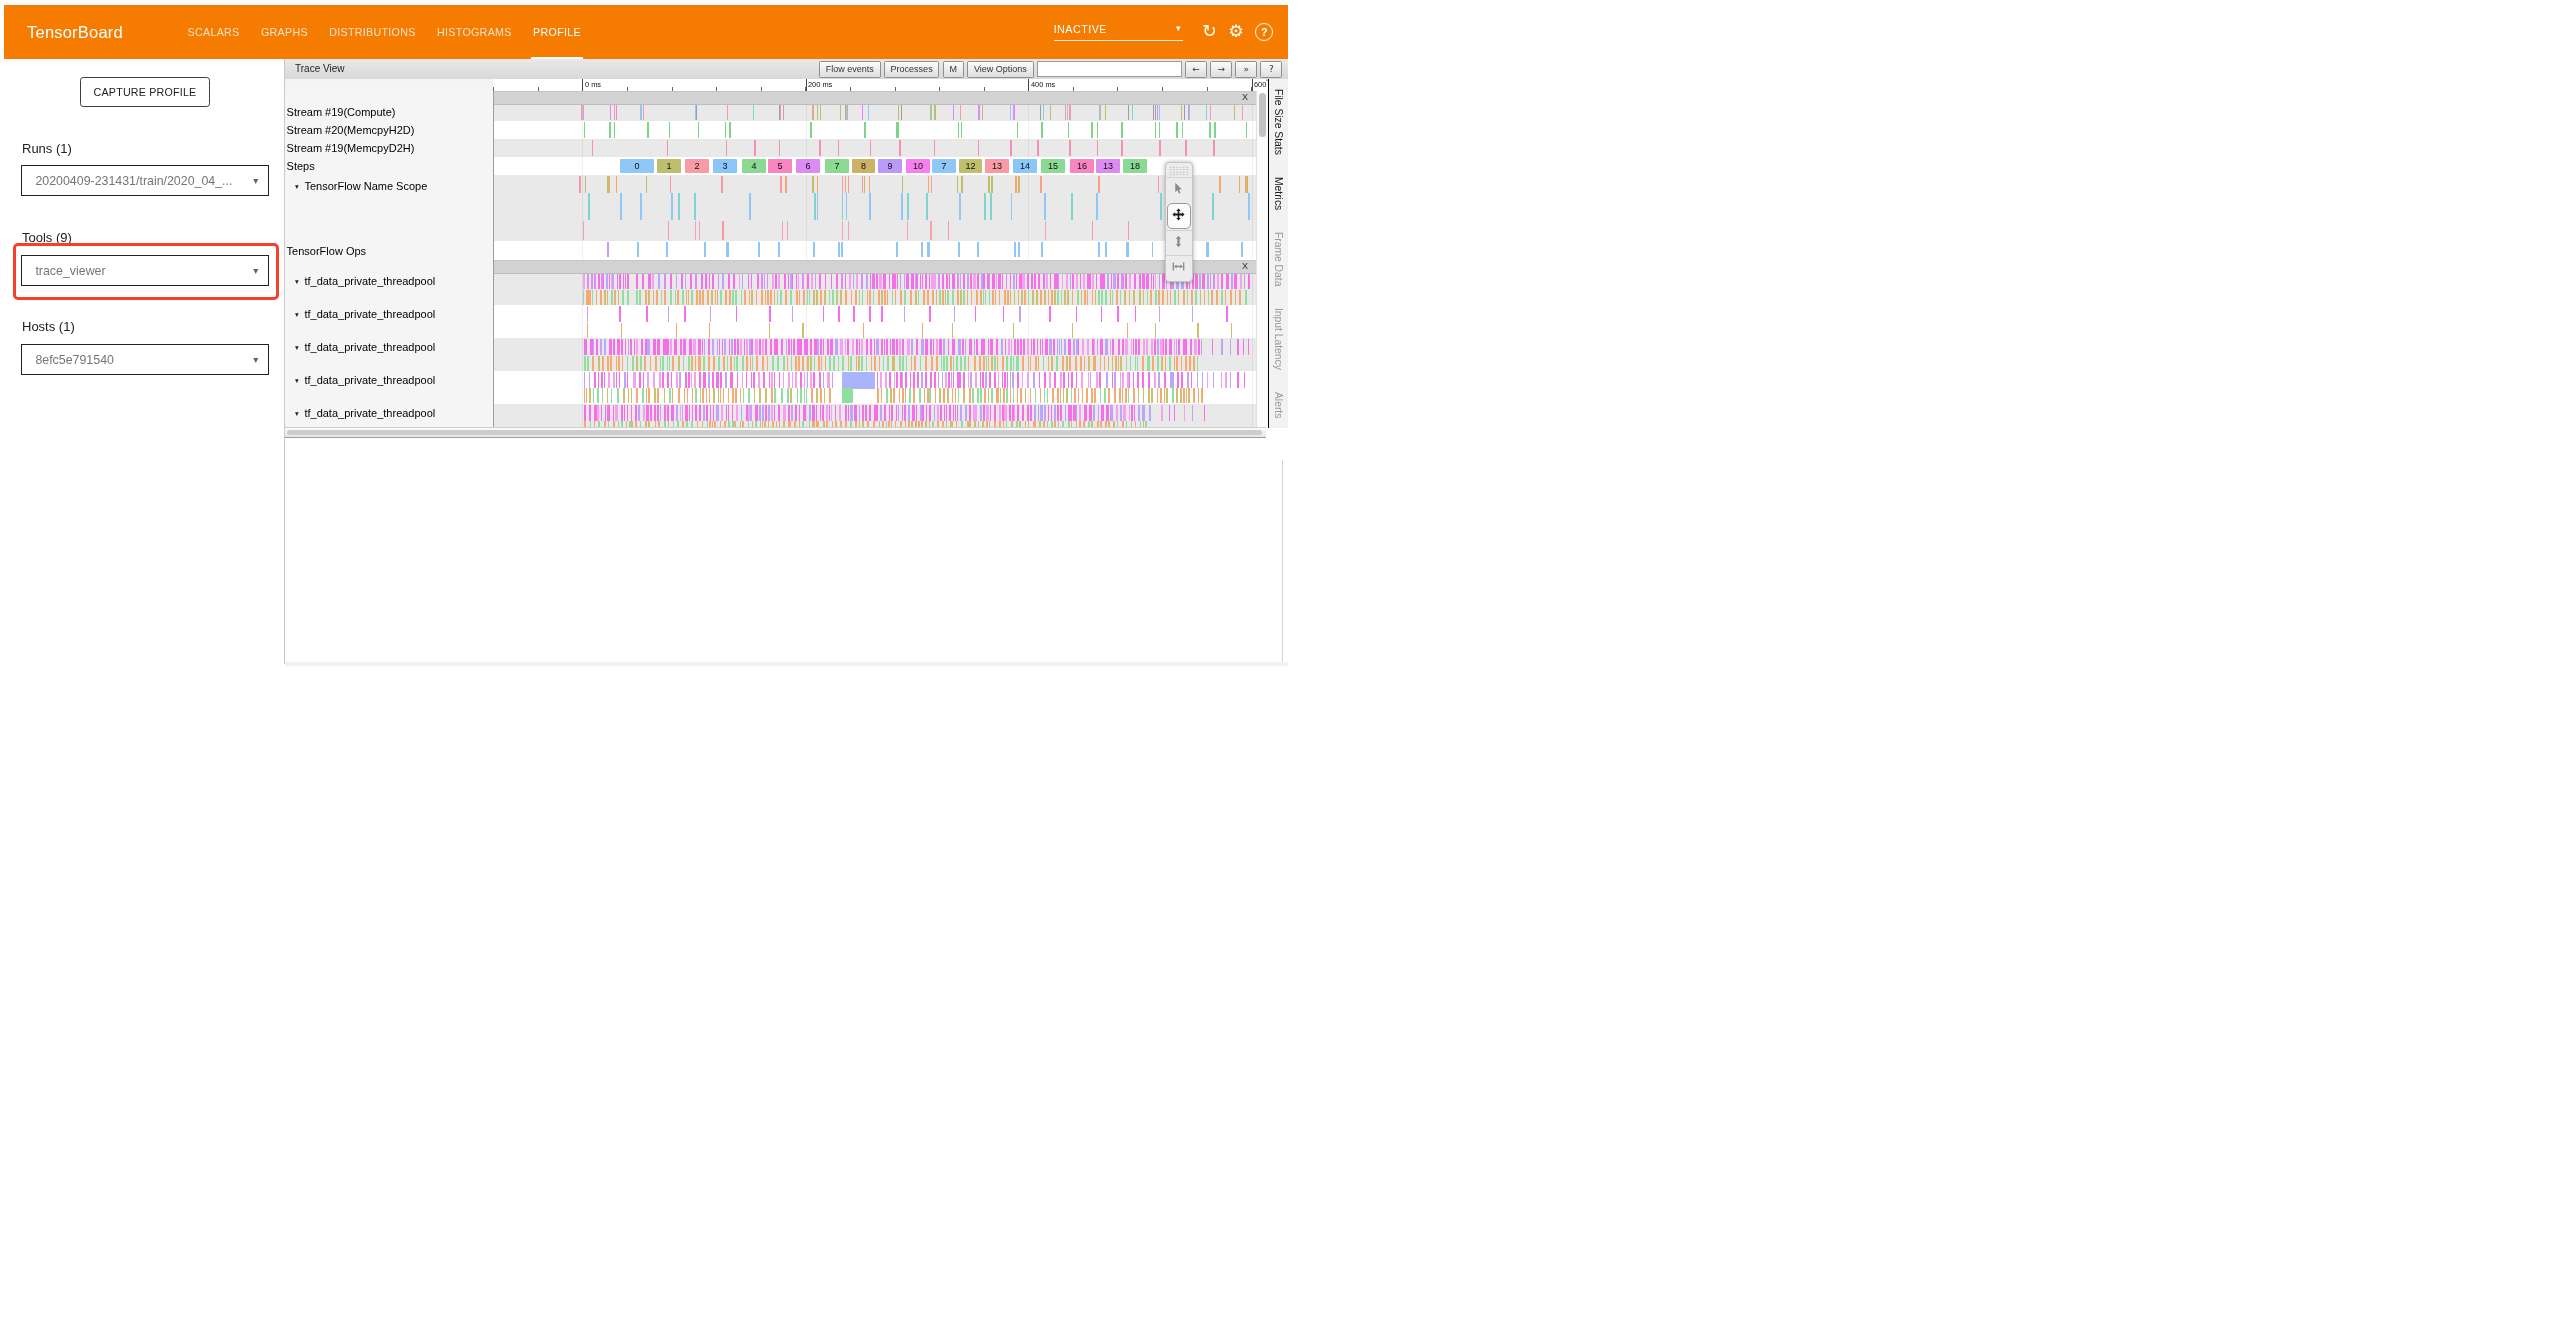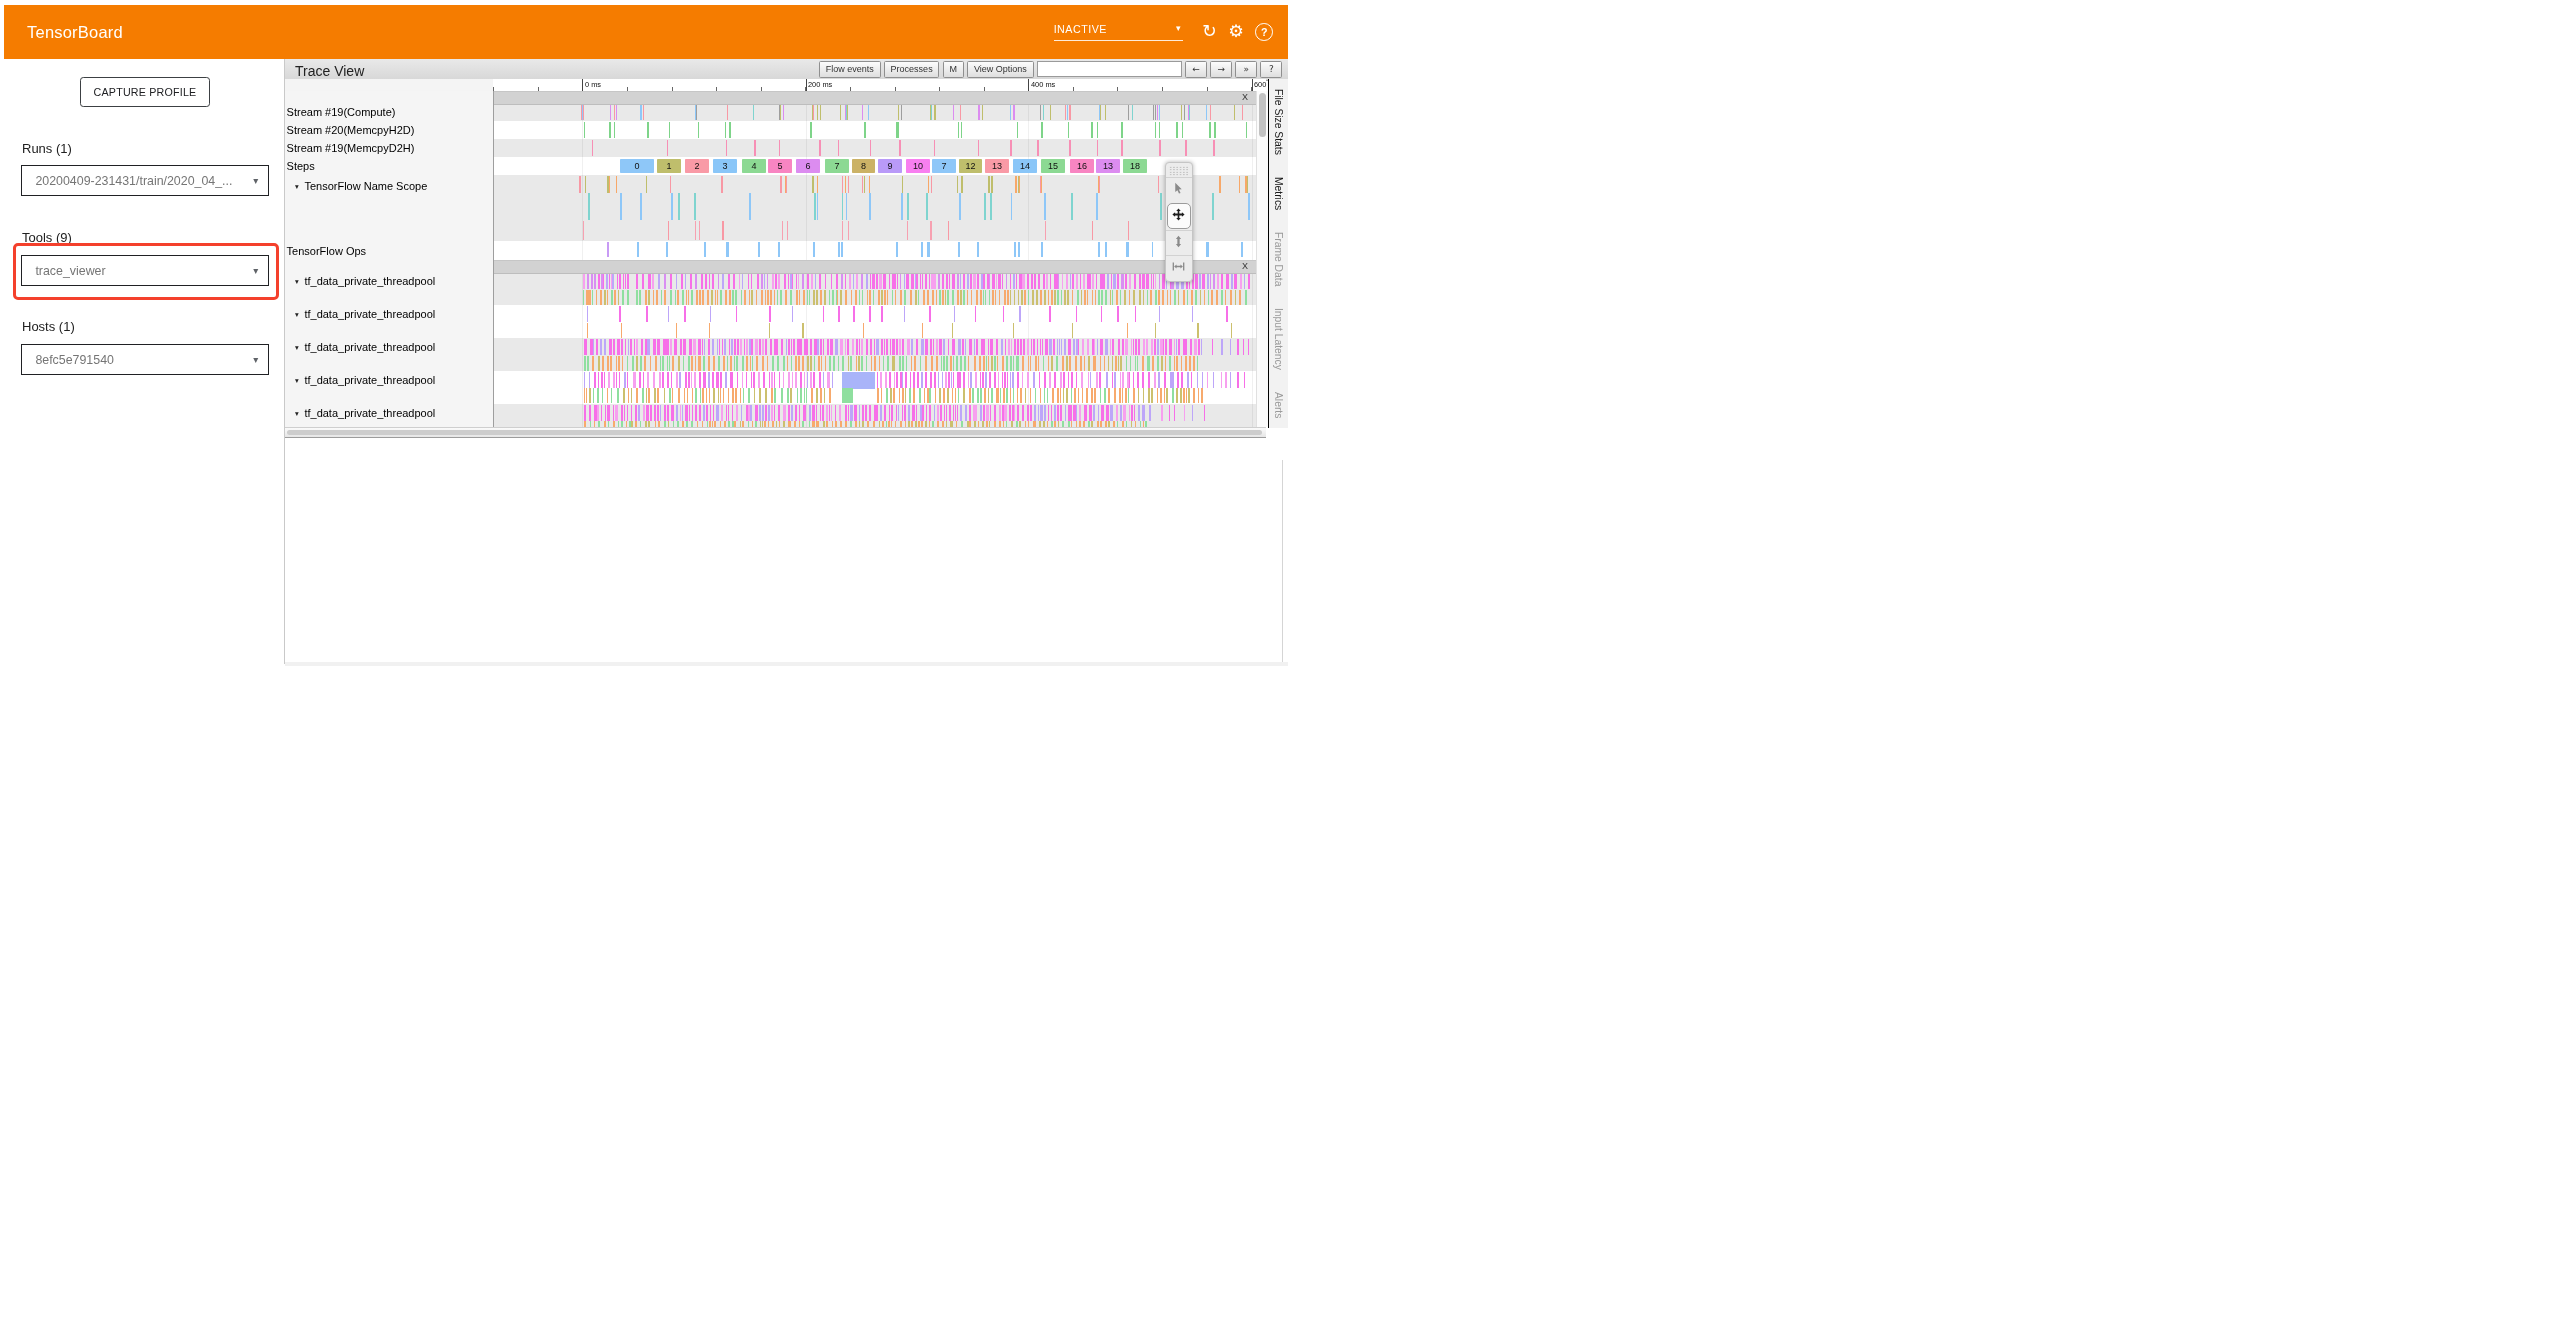--- a/index.html
+++ b/index.html
@@ -19,21 +19,21 @@
   
   .sidebar{position:absolute;left:0;top:59px;width:284px;height:605px;background:#fff;border-right:0.8px solid #c9c9c9;}
   .capture-btn{position:absolute;left:80px;top:18px;width:128px;height:28px;background:#fff;border:0.8px solid #3c4043;border-radius:3.3px;font-size:10.7px;letter-spacing:0.2px;color:#202124;display:flex;align-items:center;justify-content:center;cursor:pointer;}
   .side-label{position:absolute;left:22px;font-size:13px;font-weight:500;color:#212121;}
   .side-select{position:absolute;left:21.4px;width:246px;height:29px;border:0.8px solid #202124;background:#fff;display:flex;align-items:center;cursor:pointer;}
   .side-select .val{margin-left:13px;font-size:12.4px;color:#757575;white-space:nowrap;overflow:hidden;max-width:210px;}
   .side-select .caret{position:absolute;right:10px;color:#5f6368;font-size:10px;font-family:"DejaVu Sans",sans-serif;}
   .hl-box{position:absolute;left:13px;top:184px;width:260px;height:51px;border:3.3px solid #f4402c;border-radius:5px;pointer-events:none;}
   
   .trace-titlebar{position:absolute;left:285px;top:59px;width:1003px;height:20.6px;background:linear-gradient(#e9e9e9,#d7d7d7);border-bottom:0.8px solid #a8a8a8;}
-  .trace-title{position:absolute;left:10px;top:4.1px;font-size:14px;color:#222;}
+  .trace-title{position:absolute;left:10px;top:4.1px;font-size:10px;color:#222;}
   .tb-right{position:absolute;right:5.8px;top:1.6px;display:flex;align-items:center;gap:3.3px;}
   .cbtn{background:linear-gradient(#fcfcfc,#dedede);border:0.8px solid #8f8f8f;border-radius:1.6px;font-size:9px;color:#333;padding:1.6px 5.8px;height:12.4px;line-height:12.4px;cursor:pointer;white-space:nowrap;}
   .cinput{width:138px;height:14px;border:0.8px solid #9a9a9a;background:#fff;font-size:9px;padding:0 2.5px;}
   .ruler{position:absolute;left:285px;top:79px;width:981px;height:11.5px;background:#fff;}
   .ruler-leftpad{position:absolute;left:0;top:0;width:208px;height:11.5px;background:#f4f4f4;}
   .tick-minor{position:absolute;bottom:0;width:0.8px;height:3.3px;background:#666;}
   .tick-major{position:absolute;top:0;bottom:0;width:0.8px;background:#444;}
   .tick-label{position:absolute;top:0.8px;font-size:7.4px;color:#111;white-space:nowrap;}
   .procbar{position:absolute;left:285px;width:981px;height:11.5px;background:#d2d2d2;border-top:0.8px solid #c6c6c6;border-bottom:0.8px solid #bdbdbd;font-size:8.2px;color:#222;}
   .procbar .pcaret{position:absolute;left:5.8px;top:1.6px;font-size:6.6px;color:#333;font-family:"DejaVu Sans",sans-serif;}
@@ -66,20 +66,27 @@
   .tool.selected{border:1.6px solid #9b9b9b;border-radius:5px;background:#fbfbfb;margin:0.8px;}
   .trace-bar-el{position:absolute;}
 </style>
 </head>
 <body>
 
 <div class="stage">
 
   <div class="appbar">
     <div class="brand">TensorBoard</div>
+    <div class="nav">
+        <div class="navtab">SCALARS</div>
+        <div class="navtab">GRAPHS</div>
+        <div class="navtab">DISTRIBUTIONS</div>
+        <div class="navtab">HISTOGRAMS</div>
+        <div class="navtab active">PROFILE<div class="underline"></div></div>
+      </div>
     <div class="appbar-right">
       <div class="status-select">
         <span>INACTIVE</span>
         <span class="status-caret">▾</span>
       </div>
       <div class="hicon">↻</div>
       <div class="hicon">⚙</div>
       <div class="help-circle">?</div>
     </div>
   </div>

